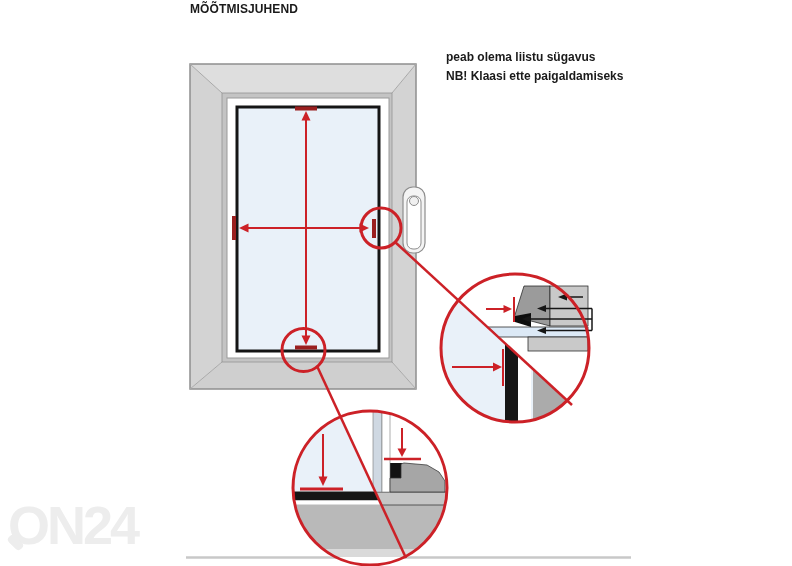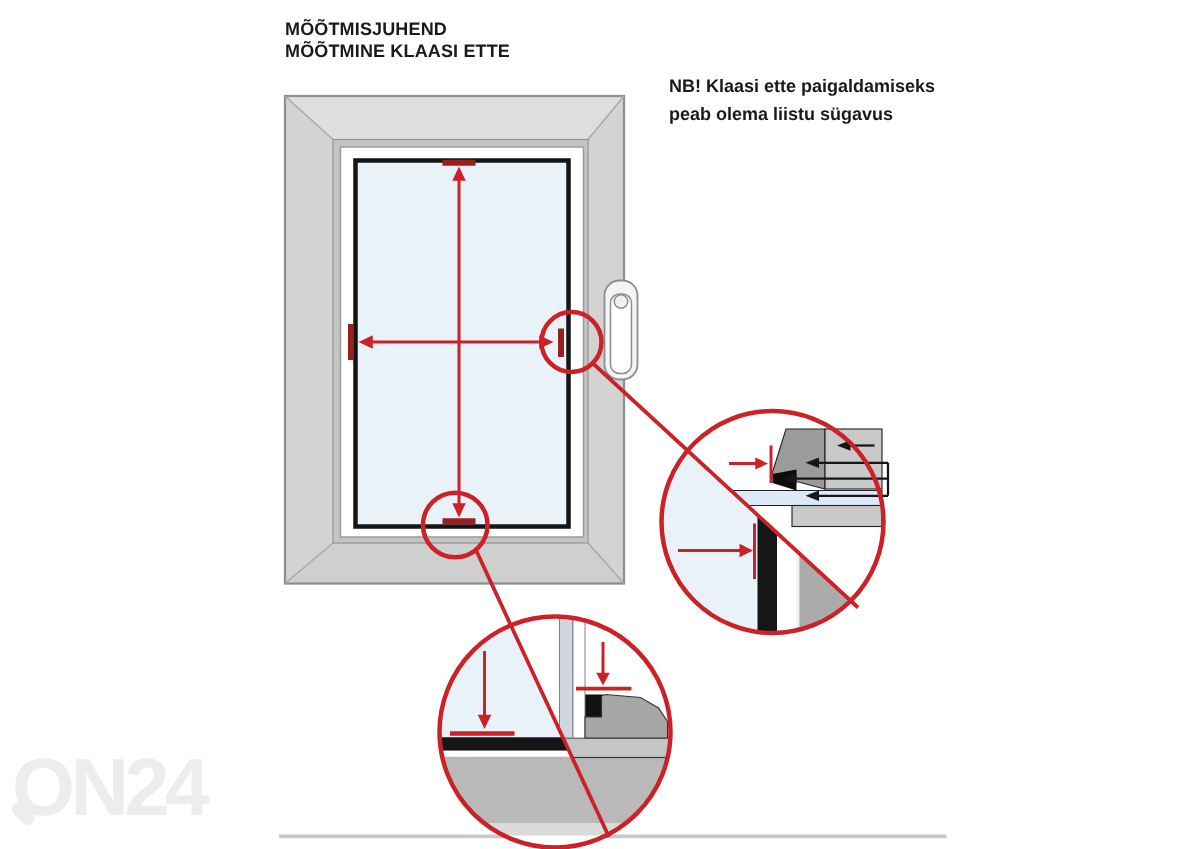--- a/index.html
+++ b/index.html
@@ -19,21 +19,21 @@
   }
   html,body{margin:0;padding:0;background:#fff;}
   .canvas{
     position:relative;width:792px;height:566px;background:#fff;overflow:hidden;
     font-family:"Liberation Sans", sans-serif;
   }
   .diagram-svg{position:absolute;left:0;top:0;z-index:2;}
   .title-block{
     position:absolute;left:190px;top:2px;z-index:3;
     font-size:12px;font-weight:bold;line-height:15px;color:var(--ink_black);
-    letter-spacing:0.1px;white-space:nowrap;margin-top:10px;
+    letter-spacing:0.1px;white-space:nowrap;
   }
   .nb-block{
     position:absolute;left:446px;top:48px;z-index:3;
     font-size:12px;font-weight:bold;line-height:19px;color:var(--ink_black);
     white-space:nowrap;
   }
   .watermark{
     position:absolute;left:8px;top:498px;z-index:1;
     font-size:54px;font-weight:bold;letter-spacing:-3px;color:var(--watermark_gray);
     line-height:54px;user-select:none;
@@ -55,26 +55,25 @@
 
 <div class="canvas">
 
   <div class="watermark">
     <span>ON24</span>
     <span class="lens-handle"></span>
   </div>
 
   <div class="title-block">
     <div>MÕÕTMISJUHEND</div>
-    <div>MÕÕTMINE KLAASI ETTE</div>
   </div>
 
   <div class="nb-block">
+    <div>peab olema liistu sügavus</div>
     <div>NB! Klaasi ette paigaldamiseks</div>
-    <div>peab olema liistu sügavus</div>
   </div>
 
   <svg class="diagram-svg" width="792" height="566" viewBox="0 0 792 566">
     <defs>
       <clipPath id="cA">
           <circle cx="515" cy="348" r="74"></circle>
         </clipPath>
       <clipPath id="cAleft">
           <polygon points="391,238 575,408 473,518 289,348"></polygon>
         </clipPath>

